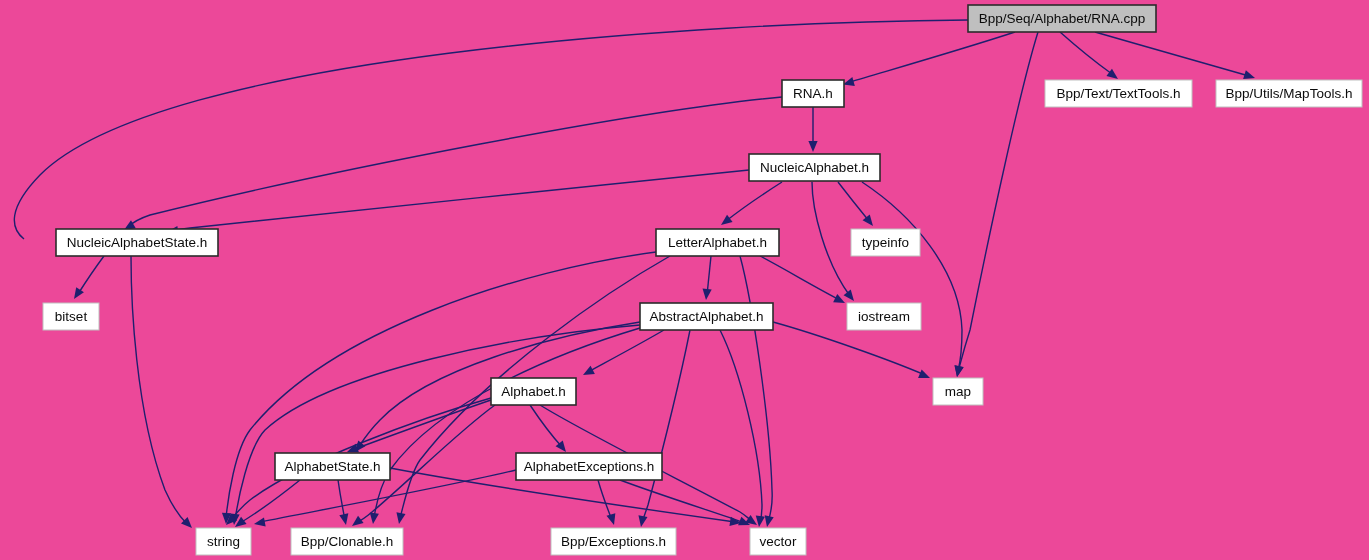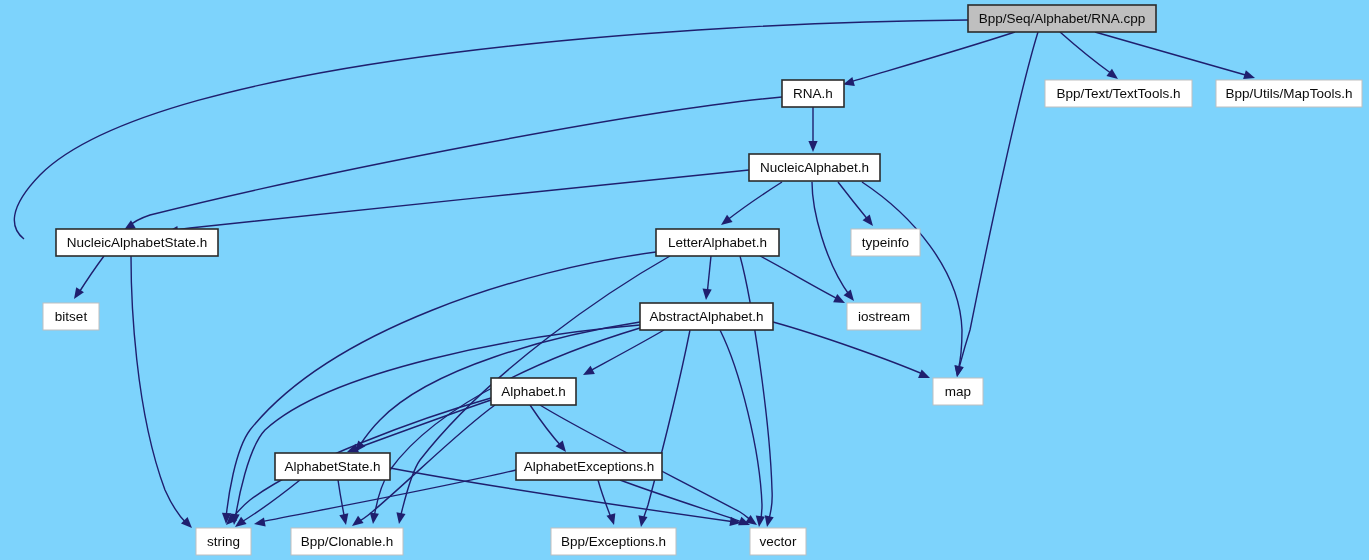--- a/index.html
+++ b/index.html
@@ -8,21 +8,21 @@
     background: #ffffff;
   }
   body {
     font-family: "Liberation Sans", sans-serif;
   }
   #graph-wrap {
     position: relative;
     width: 1369px;
     height: 560px;
     overflow: hidden;
-    background: #7dd3fc;
+    background: #ec4899;
   }
   svg#depgraph {
     display: block;
     width: 1369px;
     height: 560px;
   }
   .edge {
     fill: none;
     stroke: #1f1f6e;
     stroke-width: 1.4;

